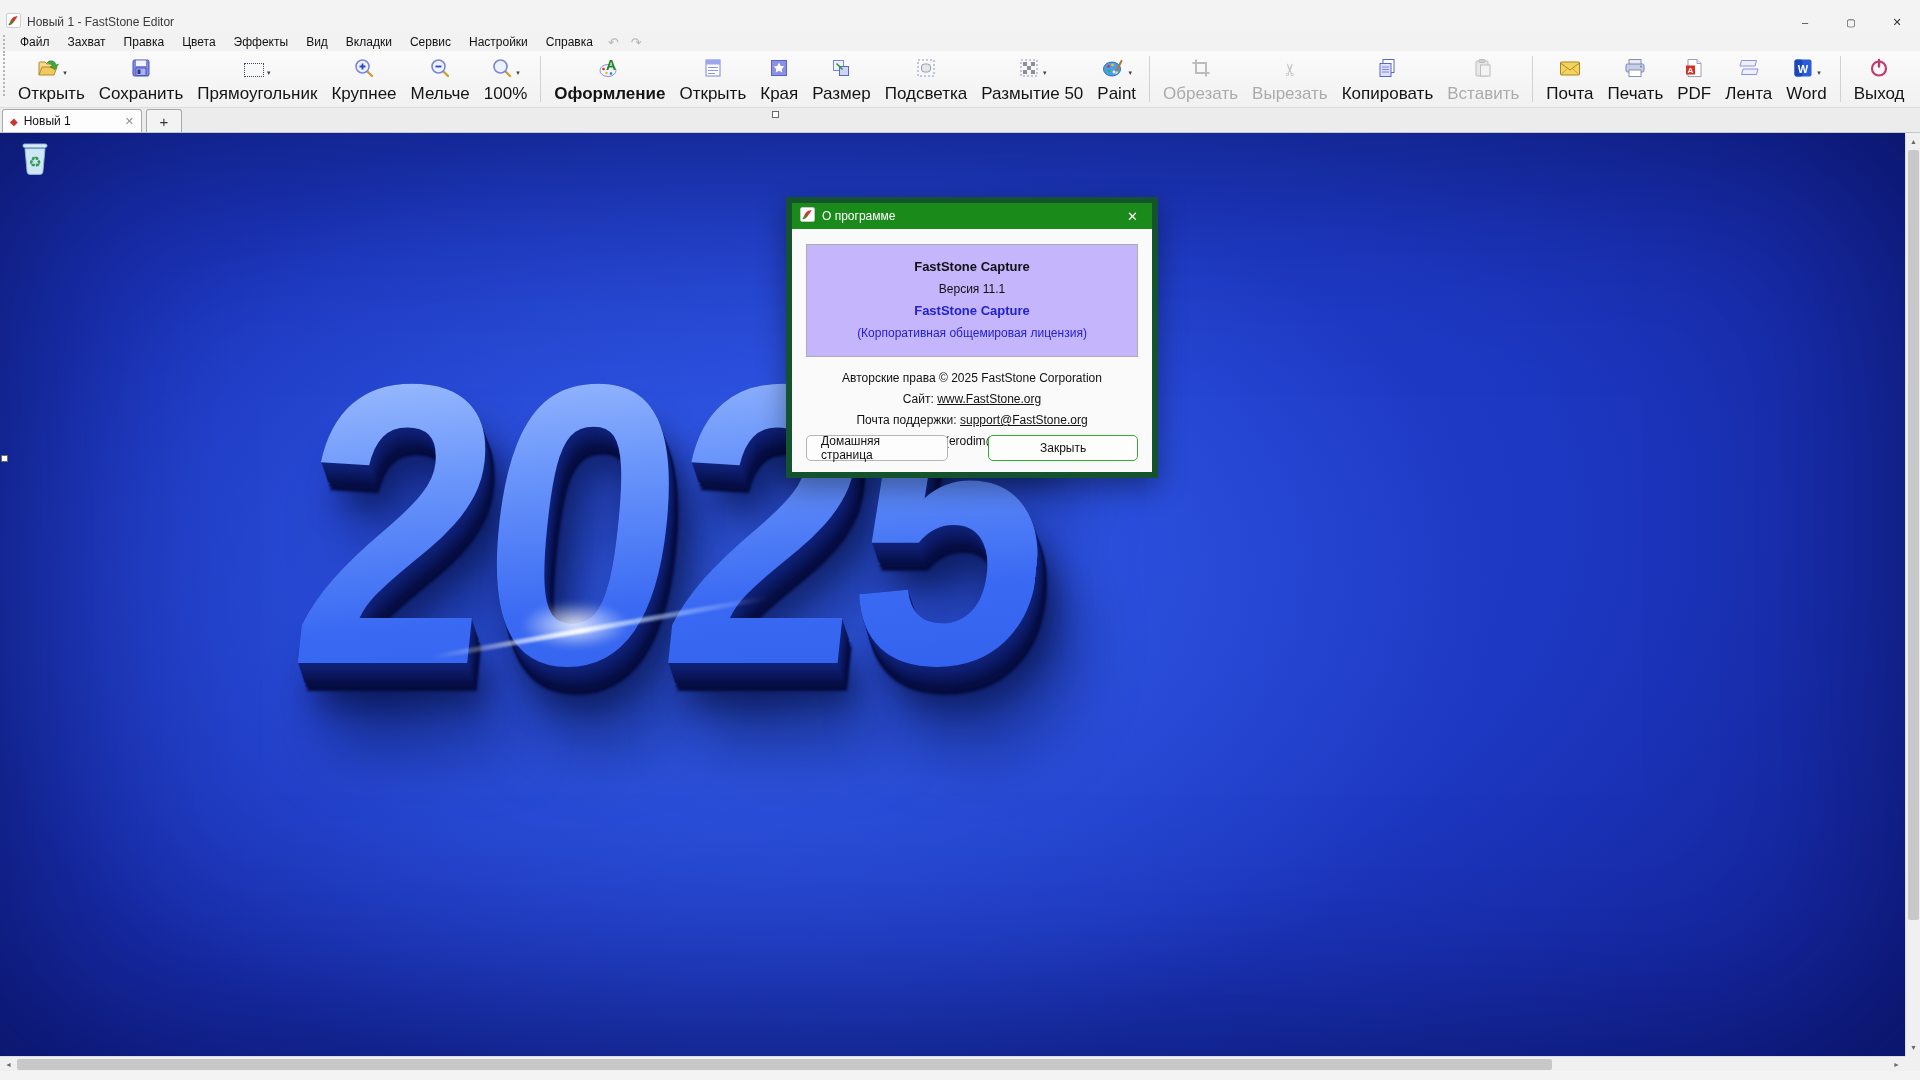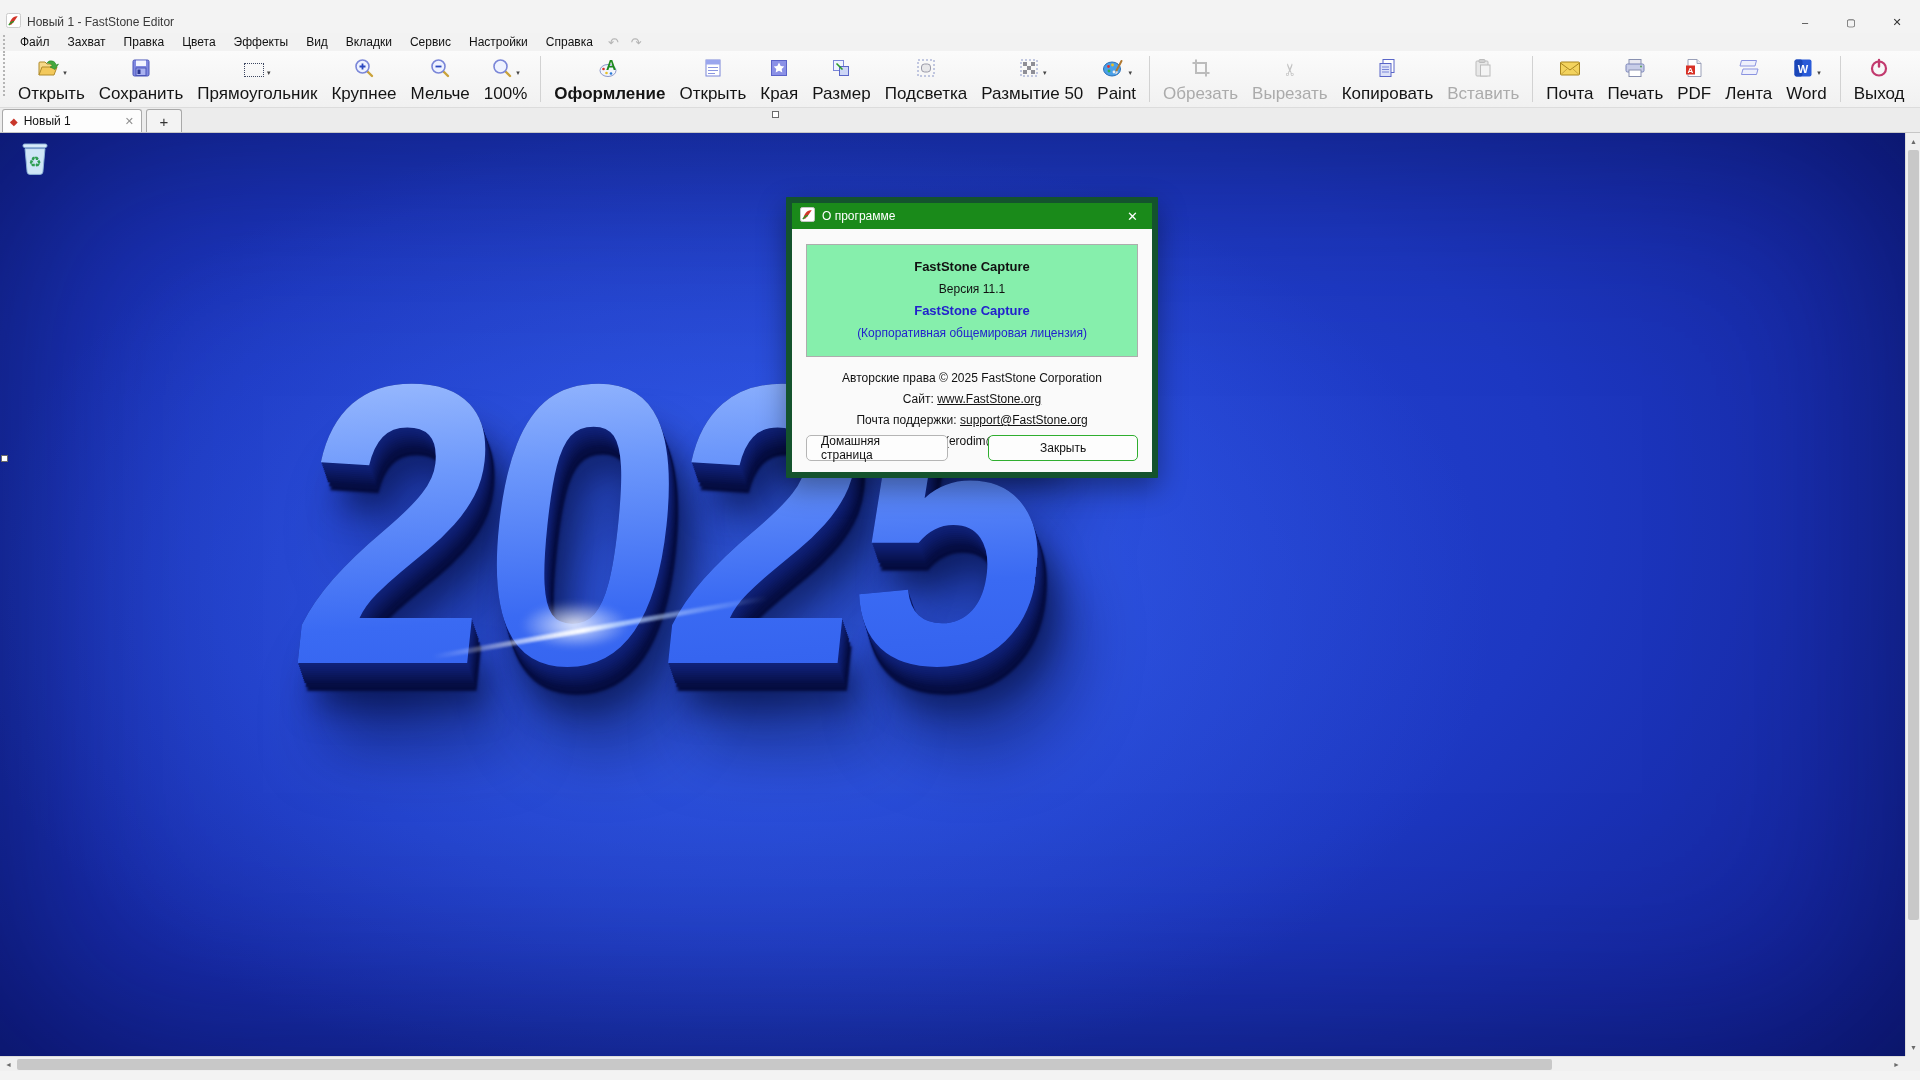--- a/index.html
+++ b/index.html
@@ -104,21 +104,21 @@
   .sseg.empty { width:130px; }
   .sreg { margin-left:auto; padding-right:10px; white-space:nowrap; }
 
   
   .dialog { position:absolute; left:786px; top:186px; width:372px; height:281px;
     background:#fafafa; border:6px solid #14532d; border-radius:1px;
     box-shadow:0 10px 28px rgba(0,0,0,0.38); z-index:10; }
   .dlg-title { height:26px; background:#1a8a1a; display:flex; align-items:center; padding:0 8px; }
   .dlg-title-text { color:#fff; font-size:12px; margin-left:7px; flex:1; }
   .dlg-close { color:#fff; font-size:13px; padding:0 6px; }
-  .dlg-box { margin:15px 14px 0; border:1px solid #adadad; background:#86efac;
+  .dlg-box { margin:15px 14px 0; border:1px solid #adadad; background:#c4b5fd;
     text-align:center; padding:11px 0 12px; }
   .dlg-box .l { font-size:12px; line-height:22px; color:#111; }
   .dlg-box .l.b { font-weight:bold; font-size:13px; }
   .dlg-box .l.blue { color:#2222cc; }
   .dlg-info { text-align:center; font-size:12px; color:#111; margin-top:11px; line-height:21px; }
   .dlg-info .link { text-decoration:underline; }
   .dlg-buttons { position:absolute; left:14px; right:14px; bottom:11px; display:flex;
     justify-content:space-between;gap:40px; }
   .btn { height:26px; border:1px solid #b5b5b5; border-radius:5px; background:#fdfdfd;
     font-size:12px; color:#111; display:flex; align-items:center; justify-content:center;

